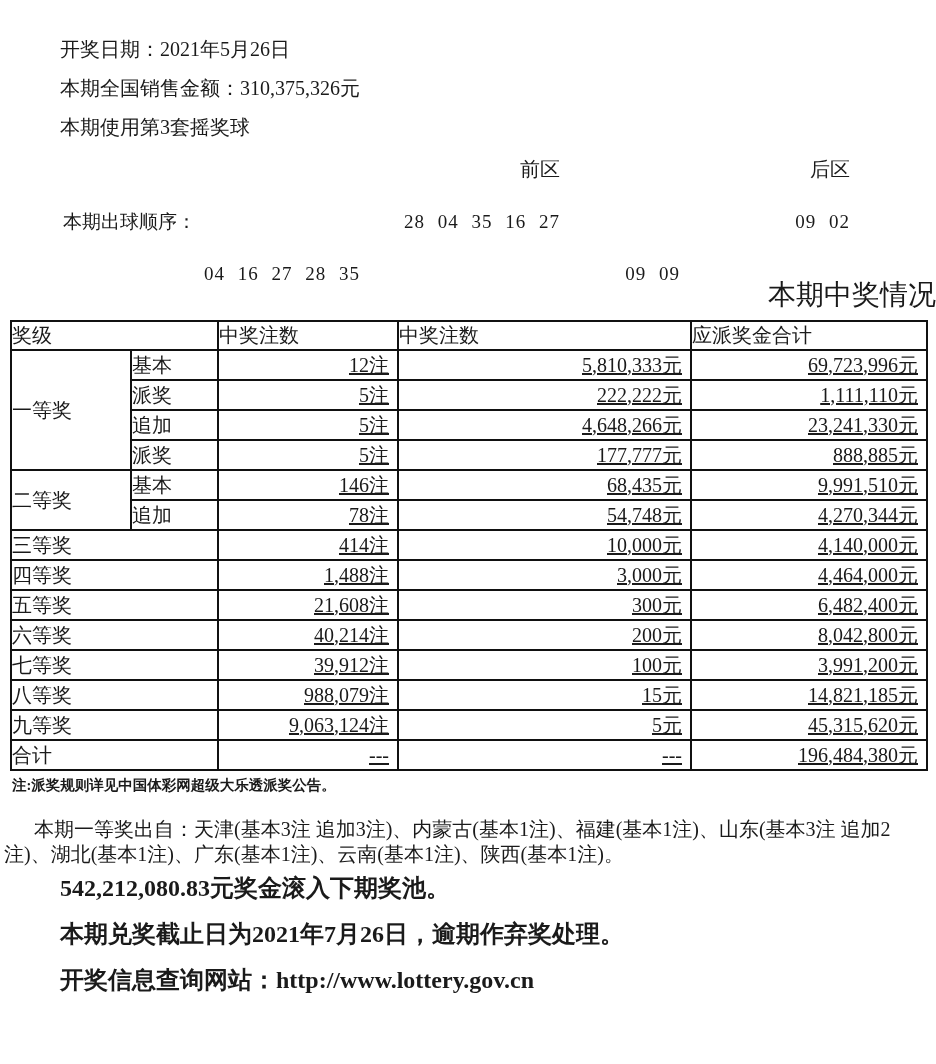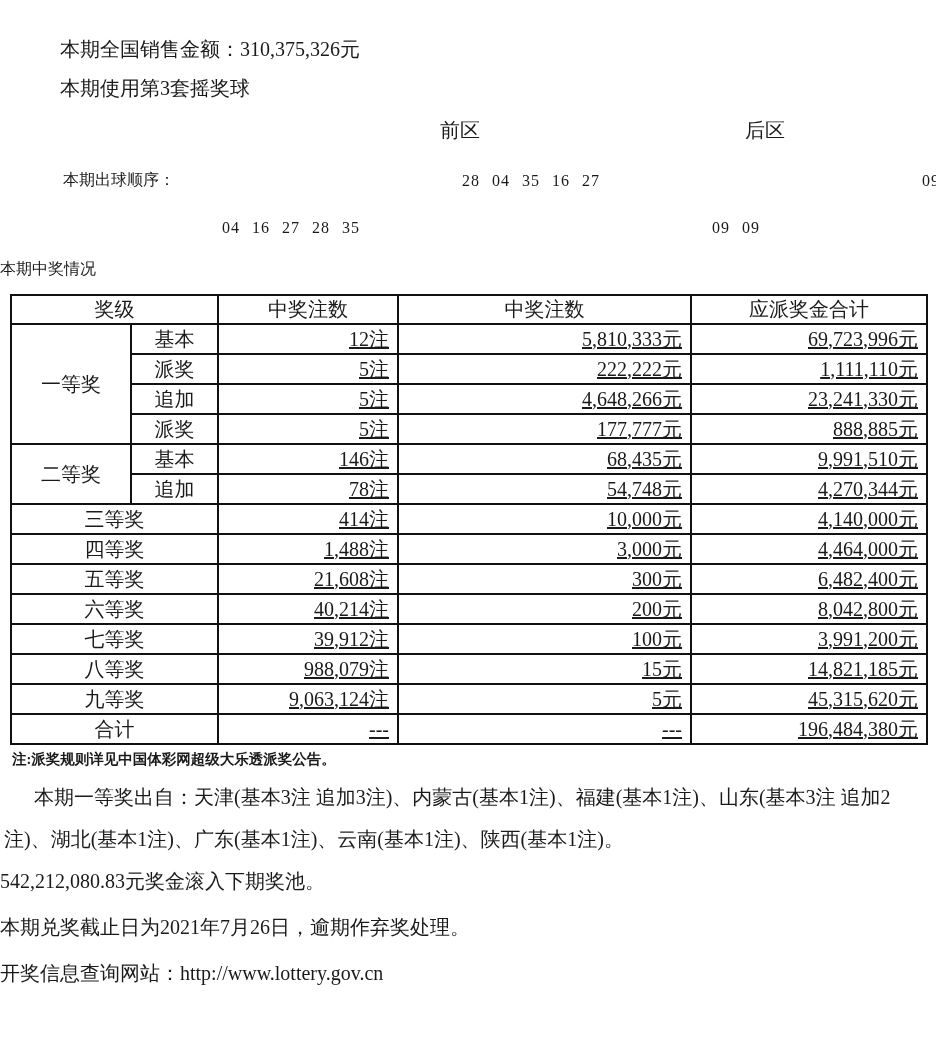--- a/index.html
+++ b/index.html
@@ -6,53 +6,54 @@
   body {
     width:936px; height:1064px; overflow:hidden;
     color:#1a1a1a;
     font-family:"Liberation Serif","DejaVu Serif",serif;
   }
   .info { padding-top:39px; margin-left:60px; }
   .info-line { font-size:20px; line-height:20px; margin-bottom:19px; white-space:pre; }
 
   .zone-grid { display:grid; grid-template-columns:360px 200px 120px 170px; align-items:center; }
   .zone-head { margin-top:6px; font-size:20px; }
-  .zone-head .zlabel { text-align:center; }
-  .zone-row { font-size:16px;gap:40px; }
+  .zone-head .zlabel { text-align:right; }
+  .zone-row { font-size:19px; }
   .zone-row .rlabel { padding-left:63px; }
   .zone-row .nums { text-align:right; letter-spacing:1px; word-spacing:7px; }
   .zone-row1 { margin-top:26px; }
   .zone-row2 { margin-top:28px; }
 
-  .table-title { margin-top:22px; text-align:left; font-size:16px; line-height:20px; }
+  .table-title { text-align:right; font-size:28px; line-height:20px; }
 
   table.prize {
     border-collapse:collapse; table-layout:fixed;
     width:916px; margin:15px 0 0 10px;
     font-size:20px;
   }
   table.prize th, table.prize td {
     border:2px solid #111; padding:0; font-weight:normal;
     height:28px; overflow:hidden; white-space:nowrap;
   }
   table.prize th { height:27px; }
-  .c-center { text-align:center;border-radius:7px; }
+  .c-center { text-align:left; }
   .c-num { text-align:right; padding-right:8px !important;text-decoration:underline; }
 
   .footnote { margin:7px 0 0 12px; font-size:14.5px; line-height:15px;font-weight:bold; }
-  .winners { margin:9px 4px 0 4px; font-size:20px; line-height:42px; text-indent:30px; }
-  .para { font-size:20px; line-height:20px; white-space:pre; }
+  .winners { margin:24px 4px 0 4px; font-size:20px; line-height:25px; text-indent:30px; }
+  .para { margin-left:60px; font-size:24px; line-height:20px; white-space:pre;font-weight:bold; }
   .rollover { margin-top:11px; }
   .deadline { margin-top:26px; }
   .website { margin-top:26px; }
 </style>
 </head>
 <body>
 
 <div class="info">
+  <div class="info-line">开奖日期：2021年5月26日</div>
   <div class="info-line">本期全国销售金额：310,375,326元</div>
   <div class="info-line">本期使用第3套摇奖球</div>
 </div>
 
 <div class="zone-grid zone-head">
   <div></div>
   <div class="zlabel">前区</div>
   <div></div>
   <div class="zlabel">后区</div>
 </div>

